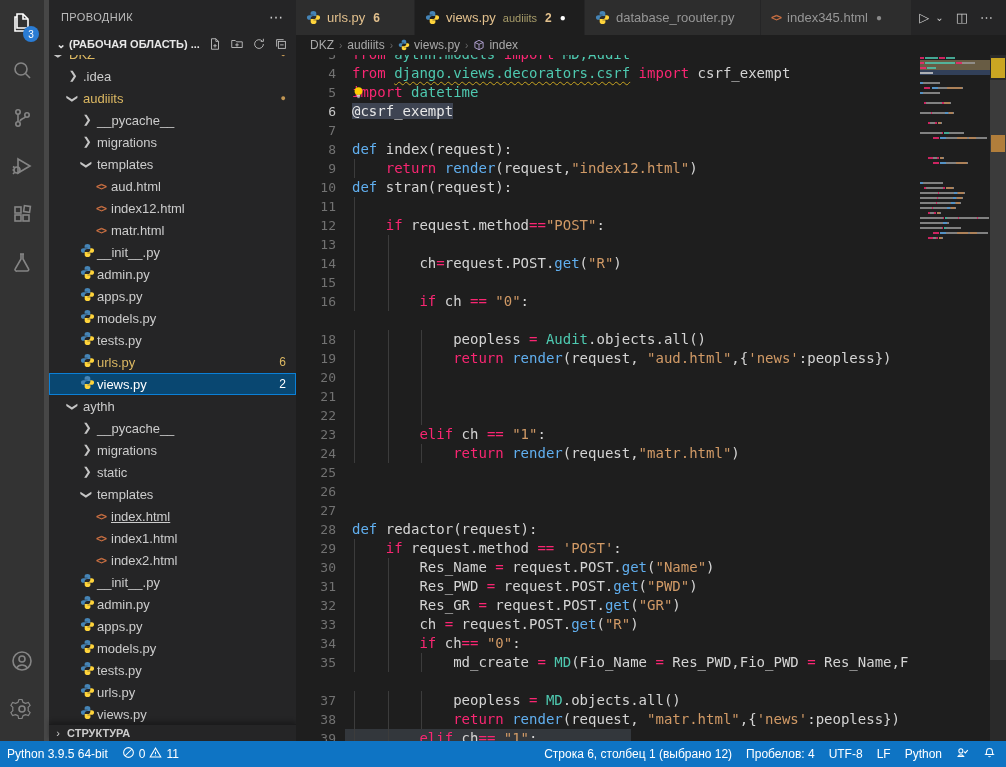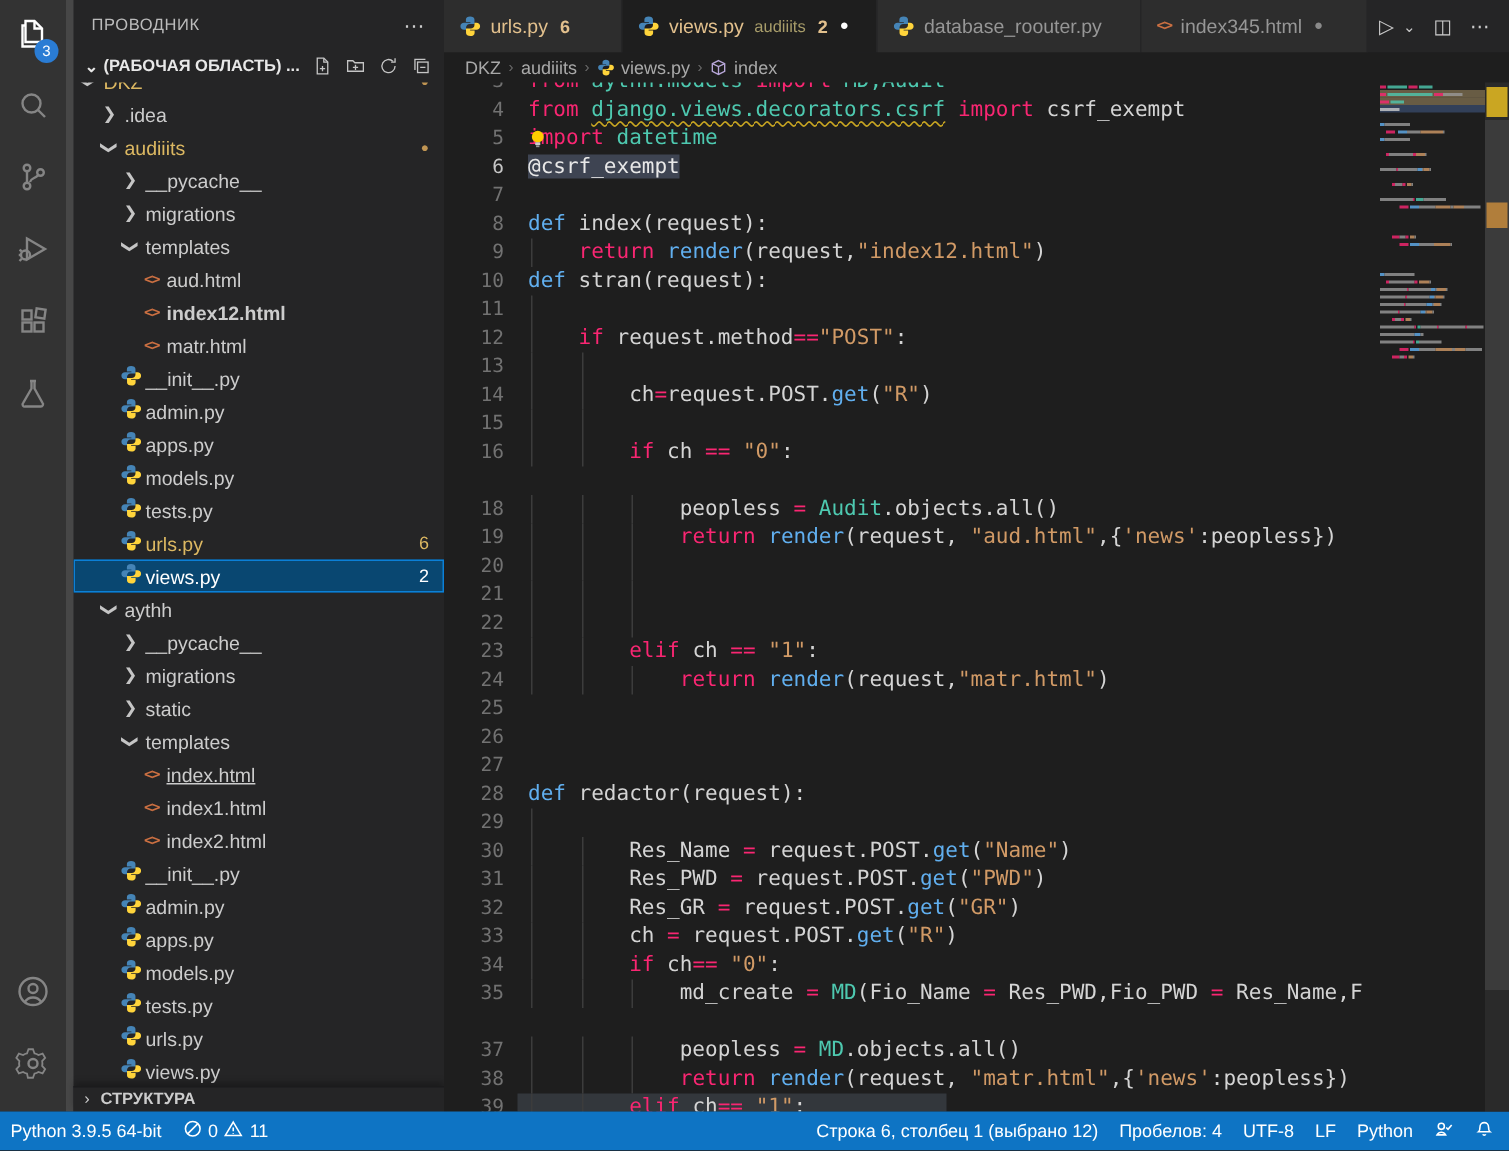--- a/index.html
+++ b/index.html
@@ -253,21 +253,21 @@
         <div class="trow" style="padding-left: 44px;">
           <span class="slot">
             <span class="htmlico">&lt;&gt;</span>
           </span>
           <span class="tlabel" style="margin-left:2px;">aud.html</span>
         </div>
         <div class="trow" style="padding-left: 44px;">
           <span class="slot">
             <span class="htmlico">&lt;&gt;</span>
           </span>
-          <span class="tlabel" style="margin-left:2px;font-weight:bold;">index12.html</span>
+          <span class="tlabel" style="margin-left:2px;">index12.html</span>
         </div>
         <div class="trow" style="padding-left: 44px;">
           <span class="slot">
             <span class="htmlico">&lt;&gt;</span>
           </span>
           <span class="tlabel" style="margin-left:2px;">matr.html</span>
         </div>
         <div class="trow" style="padding-left: 30px;">
           <span class="slot">
             <span class="pyico"><svg viewBox="0 0 16 16">
@@ -549,21 +549,21 @@
         <div class="cline" style="top: 294px; right: 0px;"><span class="lnum">19</span><div class="guide" style="left:58px"></div><div class="guide" style="left:91.7px"></div><div class="guide" style="left:125.4px"></div><span class="ctext"><span class="t">            </span><span class="k">return</span><span class="t"> </span><span class="d">render</span><span class="t">(request, </span><span class="s">"aud.html"</span><span class="t">,{</span><span class="s">'news'</span><span class="t">:peopless})</span></span></div>
         <div class="cline" style="top: 313px; right: 0px;"><span class="lnum">20</span><div class="guide" style="left:58px"></div><div class="guide" style="left:91.7px"></div><div class="guide" style="left:125.4px"></div><span class="ctext"></span></div>
         <div class="cline" style="top: 332px; right: 0px;"><span class="lnum">21</span><div class="guide" style="left:58px"></div><div class="guide" style="left:91.7px"></div><div class="guide" style="left:125.4px"></div><span class="ctext"></span></div>
         <div class="cline" style="top: 351px; right: 0px;"><span class="lnum">22</span><div class="guide" style="left:58px"></div><div class="guide" style="left:91.7px"></div><div class="guide" style="left:125.4px"></div><span class="ctext"></span></div>
         <div class="cline" style="top: 370px; right: 0px;"><span class="lnum">23</span><div class="guide" style="left:58px"></div><div class="guide" style="left:91.7px"></div><span class="ctext"><span class="t">        </span><span class="k">elif</span><span class="t"> ch </span><span class="k">==</span><span class="t"> </span><span class="s">"1"</span><span class="t">:</span></span></div>
         <div class="cline" style="top: 389px; right: 0px;"><span class="lnum">24</span><div class="guide" style="left:58px"></div><div class="guide" style="left:91.7px"></div><div class="guide" style="left:125.4px"></div><span class="ctext"><span class="t">            </span><span class="k">return</span><span class="t"> </span><span class="d">render</span><span class="t">(request,</span><span class="s">"matr.html"</span><span class="t">)</span></span></div>
         <div class="cline" style="top: 408px; right: 0px;"><span class="lnum">25</span><span class="ctext"></span></div>
         <div class="cline" style="top: 427px; right: 0px;"><span class="lnum">26</span><span class="ctext"></span></div>
         <div class="cline" style="top: 446px; right: 0px;"><span class="lnum">27</span><span class="ctext"></span></div>
         <div class="cline" style="top: 465px; right: 0px;"><span class="lnum">28</span><span class="ctext"><span class="d">def</span><span class="t"> redactor(request):</span></span></div>
-        <div class="cline" style="top: 484px; right: 0px;"><span class="lnum">29</span><div class="guide" style="left:58px"></div></div>
+        <div class="cline" style="top: 484px; right: 0px;"><span class="lnum">29</span><div class="guide" style="left:58px"></div><span class="ctext"><span class="t">    </span><span class="k">if</span><span class="t"> request.method </span><span class="k">==</span><span class="t"> </span><span class="s">'POST'</span><span class="t">:</span></span></div>
         <div class="cline" style="top: 503px; right: 0px;"><span class="lnum">30</span><div class="guide" style="left:58px"></div><div class="guide" style="left:91.7px"></div><span class="ctext"><span class="t">        Res_Name </span><span class="k">=</span><span class="t"> request.POST.</span><span class="d">get</span><span class="t">(</span><span class="s">"Name"</span><span class="t">)</span></span></div>
         <div class="cline" style="top: 522px; right: 0px;"><span class="lnum">31</span><div class="guide" style="left:58px"></div><div class="guide" style="left:91.7px"></div><span class="ctext"><span class="t">        Res_PWD </span><span class="k">=</span><span class="t"> request.POST.</span><span class="d">get</span><span class="t">(</span><span class="s">"PWD"</span><span class="t">)</span></span></div>
         <div class="cline" style="top: 541px; right: 0px;"><span class="lnum">32</span><div class="guide" style="left:58px"></div><div class="guide" style="left:91.7px"></div><span class="ctext"><span class="t">        Res_GR </span><span class="k">=</span><span class="t"> request.POST.</span><span class="d">get</span><span class="t">(</span><span class="s">"GR"</span><span class="t">)</span></span></div>
         <div class="cline" style="top: 560px; right: 0px;"><span class="lnum">33</span><div class="guide" style="left:58px"></div><div class="guide" style="left:91.7px"></div><span class="ctext"><span class="t">        ch </span><span class="k">=</span><span class="t"> request.POST.</span><span class="d">get</span><span class="t">(</span><span class="s">"R"</span><span class="t">)</span></span></div>
         <div class="cline" style="top: 579px; right: 0px;"><span class="lnum">34</span><div class="guide" style="left:58px"></div><div class="guide" style="left:91.7px"></div><span class="ctext"><span class="t">        </span><span class="k">if</span><span class="t"> ch</span><span class="k">==</span><span class="t"> </span><span class="s">"0"</span><span class="t">:</span></span></div>
         <div class="cline" style="top: 598px; right: 0px;"><span class="lnum">35</span><div class="guide" style="left:58px"></div><div class="guide" style="left:91.7px"></div><div class="guide" style="left:125.4px"></div><span class="ctext"><span class="t">            md_create </span><span class="k">=</span><span class="t"> </span><span class="c">MD</span><span class="t">(Fio_Name </span><span class="k">=</span><span class="t"> Res_PWD,Fio_PWD </span><span class="k">=</span><span class="t"> Res_Name,F</span></span></div>
         <div class="cline" style="top: 636px; right: 0px;"><span class="lnum">37</span><div class="guide" style="left:58px"></div><div class="guide" style="left:91.7px"></div><div class="guide" style="left:125.4px"></div><span class="ctext"><span class="t">            peopless </span><span class="k">=</span><span class="t"> </span><span class="c">MD</span><span class="t">.objects.all()</span></span></div>
         <div class="cline" style="top: 655px; right: 0px;"><span class="lnum">38</span><div class="guide" style="left:58px"></div><div class="guide" style="left:91.7px"></div><div class="guide" style="left:125.4px"></div><span class="ctext"><span class="t">            </span><span class="k">return</span><span class="t"> </span><span class="d">render</span><span class="t">(request, </span><span class="s">"matr.html"</span><span class="t">,{</span><span class="s">'news'</span><span class="t">:peopless})</span></span></div>
         <div id="line39-hl" style="top: 674px;"></div>
         <div class="cline" style="top: 674px; right: 0px;"><span class="lnum">39</span><div class="guide" style="left:58px"></div><div class="guide" style="left:91.7px"></div><span class="ctext"><span class="t">        </span><span class="k">elif</span><span class="t"> ch</span><span class="k">==</span><span class="t"> </span><span class="s">"1"</span><span class="t">:</span></span></div>

